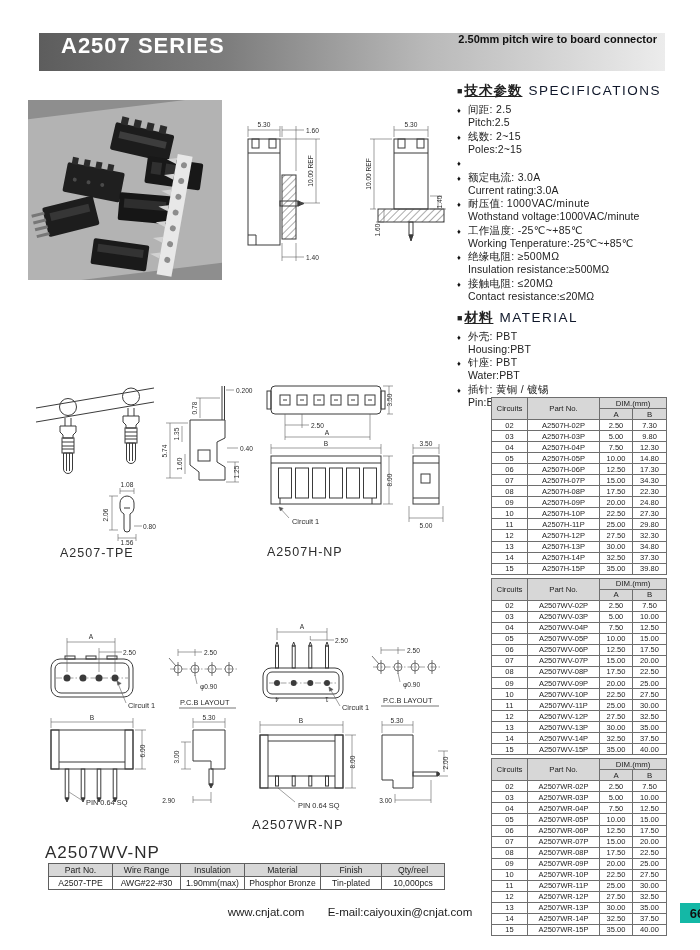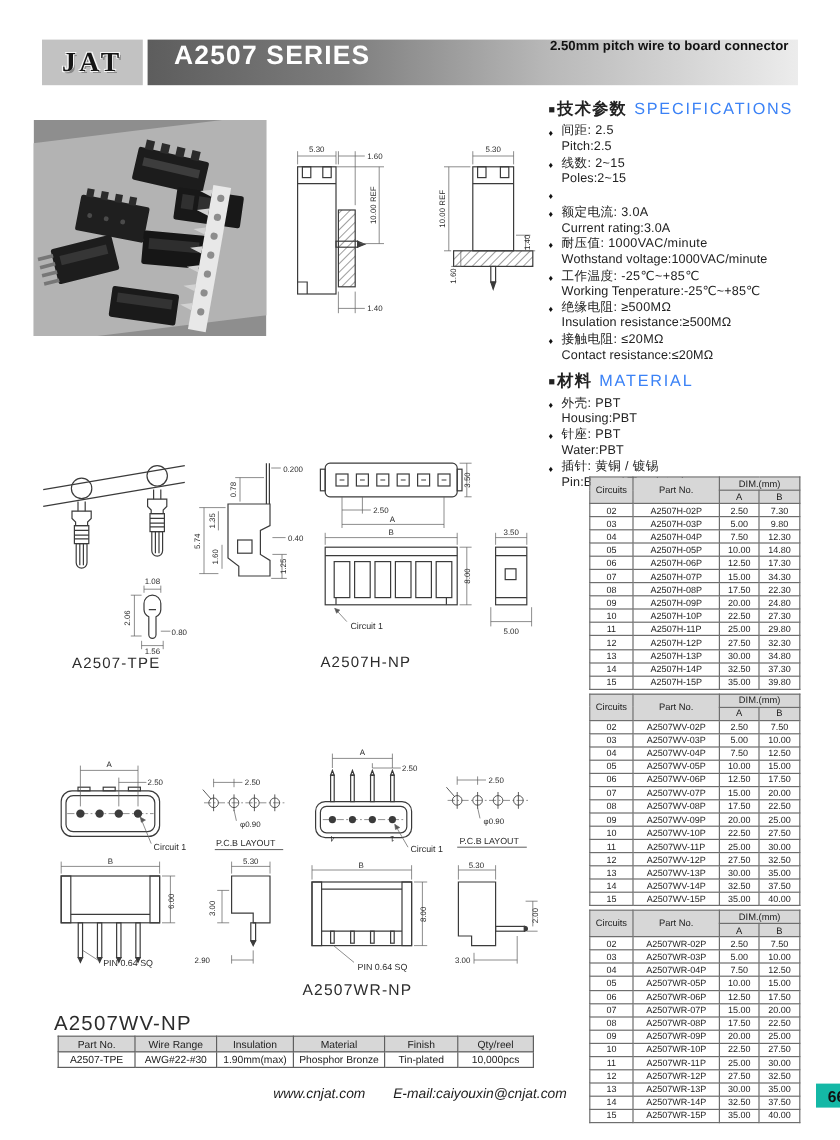--- a/index.html
+++ b/index.html
@@ -14,22 +14,22 @@
              text-shadow:-1px -1px 0 #f5f5f5,1px -1px 0 #f5f5f5,-1px 1px 0 #f5f5f5,1.5px 1.5px 0 #8a8a8a;}
   .title-bar{flex:1;margin-left:4px;background:linear-gradient(90deg,#5d5d5d 0%,#7d7d7d 30%,#b9b9b9 62%,#ececec 100%);
              display:flex;align-items:flex-start;}
   .series-title{color:#fff;font-size:22px;font-weight:bold;letter-spacing:1px;margin-left:22px;}
   .series-subtitle{margin-left:auto;margin-right:8px;color:#111;font-size:11px;font-weight:600;}
 
   
   .specs{position:absolute;left:457px;top:80px;width:242px;}
   .sec-title{font-size:13.5px;color:#222;margin:2px 0 3px 0;display:flex;align-items:baseline;}
   .sq{font-size:9px;margin-right:2px;position:relative;top:-1px;}
-  .sec-title .cnb{font-weight:bold;letter-spacing:1px;}
-  .sec-title .enb{margin-left:6px;letter-spacing:1.5px;color:#3b82f6;}
+  .sec-title .cnb{font-weight:bold;letter-spacing:1px;text-decoration:underline;}
+  .sec-title .enb{margin-left:6px;letter-spacing:1.5px;color:#0f172a;}
   .spec-item{display:flex;font-size:10.5px;line-height:13px;margin-bottom:0.5px;}
   .spec-item .dia{width:11px;font-size:7.5px;padding-top:1px;color:#111;}
   .spec-item .cn{letter-spacing:0.3px;}
   .spec-item .en{letter-spacing:0.1px;}
 
   
   .dim-col{position:absolute;left:479px;top:397px;width:177px;padding-left:12px;}
   table.dim-table{border-collapse:collapse;table-layout:fixed;width:176px;margin-bottom:3px;
                   font-size:7.5px;border:1.5px solid #3f3f3f;}
   table.dim-table th{background:#d7d7d7;border:0.8px solid #6e6e6e;font-weight:normal;
@@ -50,33 +50,30 @@
   .oln{stroke:#3b3b3b;stroke-width:1;fill:none;}
   .thin{stroke:#3b3b3b;stroke-width:0.7;fill:none;}
   .dln{stroke:#606060;stroke-width:0.6;fill:none;}
   .cl{stroke:#666;stroke-width:0.6;fill:none;stroke-dasharray:6 2 1.5 2;}
   .dtx{font-size:6.6px;fill:#2b2b2b;stroke:none;font-family:"Liberation Sans",sans-serif;}
   .dtx2{font-size:7.4px;fill:#2b2b2b;stroke:none;font-family:"Liberation Sans",sans-serif;}
   .fc{fill:#3b3b3b;stroke:none;}
 
   
   .footer{position:absolute;left:0;right:0;top:906px;text-align:center;font-size:11.5px;color:#1c1c1c;}
-  .footer span{margin:0 10px;font-style:italic;}
+  .footer span{margin:0 10px;}
   .page-num{position:absolute;left:680px;top:903px;width:34px;height:20px;background:#14b8a6;
             color:#111;font-size:13px;font-weight:bold;display:flex;align-items:center;justify-content:center;}
 </style>
 </head>
 <body>
 
 <div id="page">
 
   <div class="header-bar">
-    <div class="logo-box">
-      <span class="logo-text">JAT</span>
-    </div>
     <div class="title-bar">
       <span class="series-title">A2507 SERIES</span>
       <span class="series-subtitle">2.50mm pitch wire to board connector</span>
     </div>
   </div>
 
   <svg class="abs" style="left:28px;top:100px;" width="194" height="180" viewBox="0 0 194 180">
     <rect width="194" height="180" fill="#8e8e8e"></rect>
     <rect x="-14" y="8" width="226" height="166" transform="rotate(-7 97 90)" fill="#b3b3b3"></rect>
     <g transform="translate(88,22) rotate(13)">

